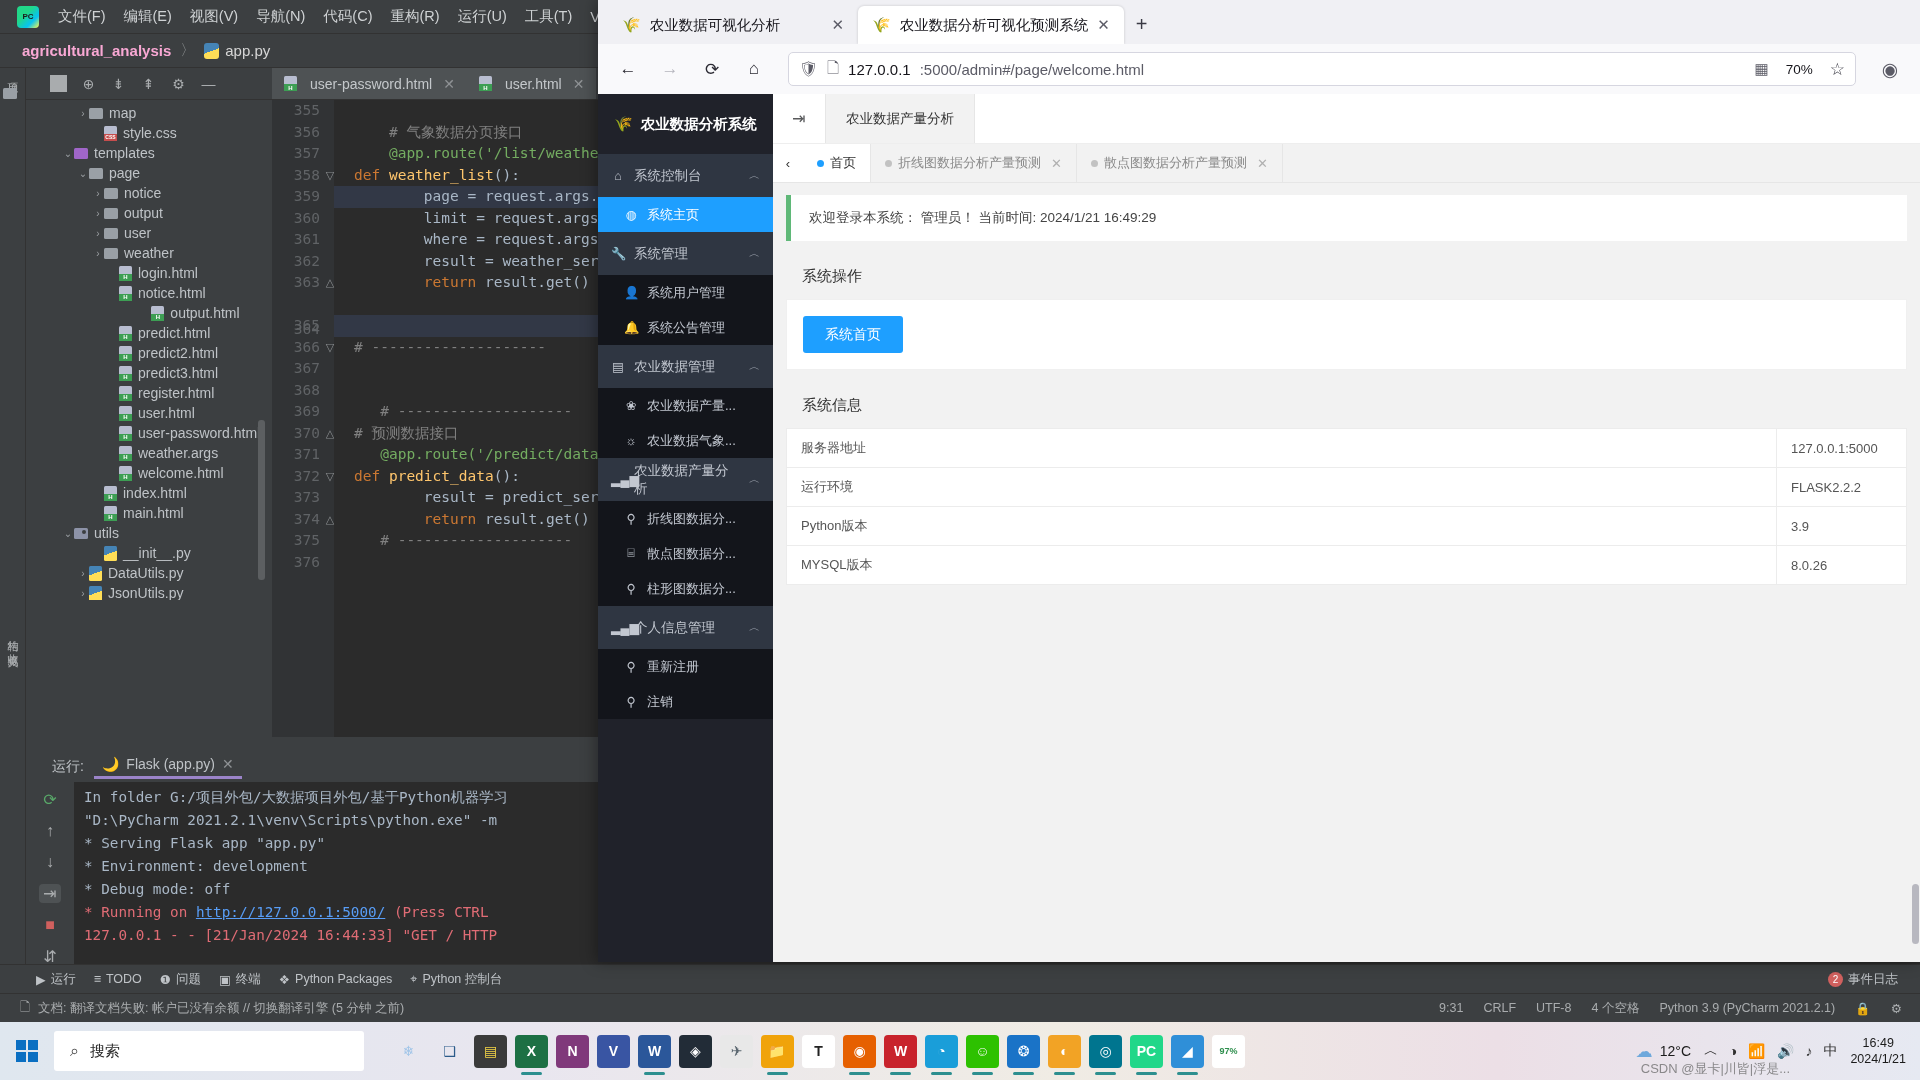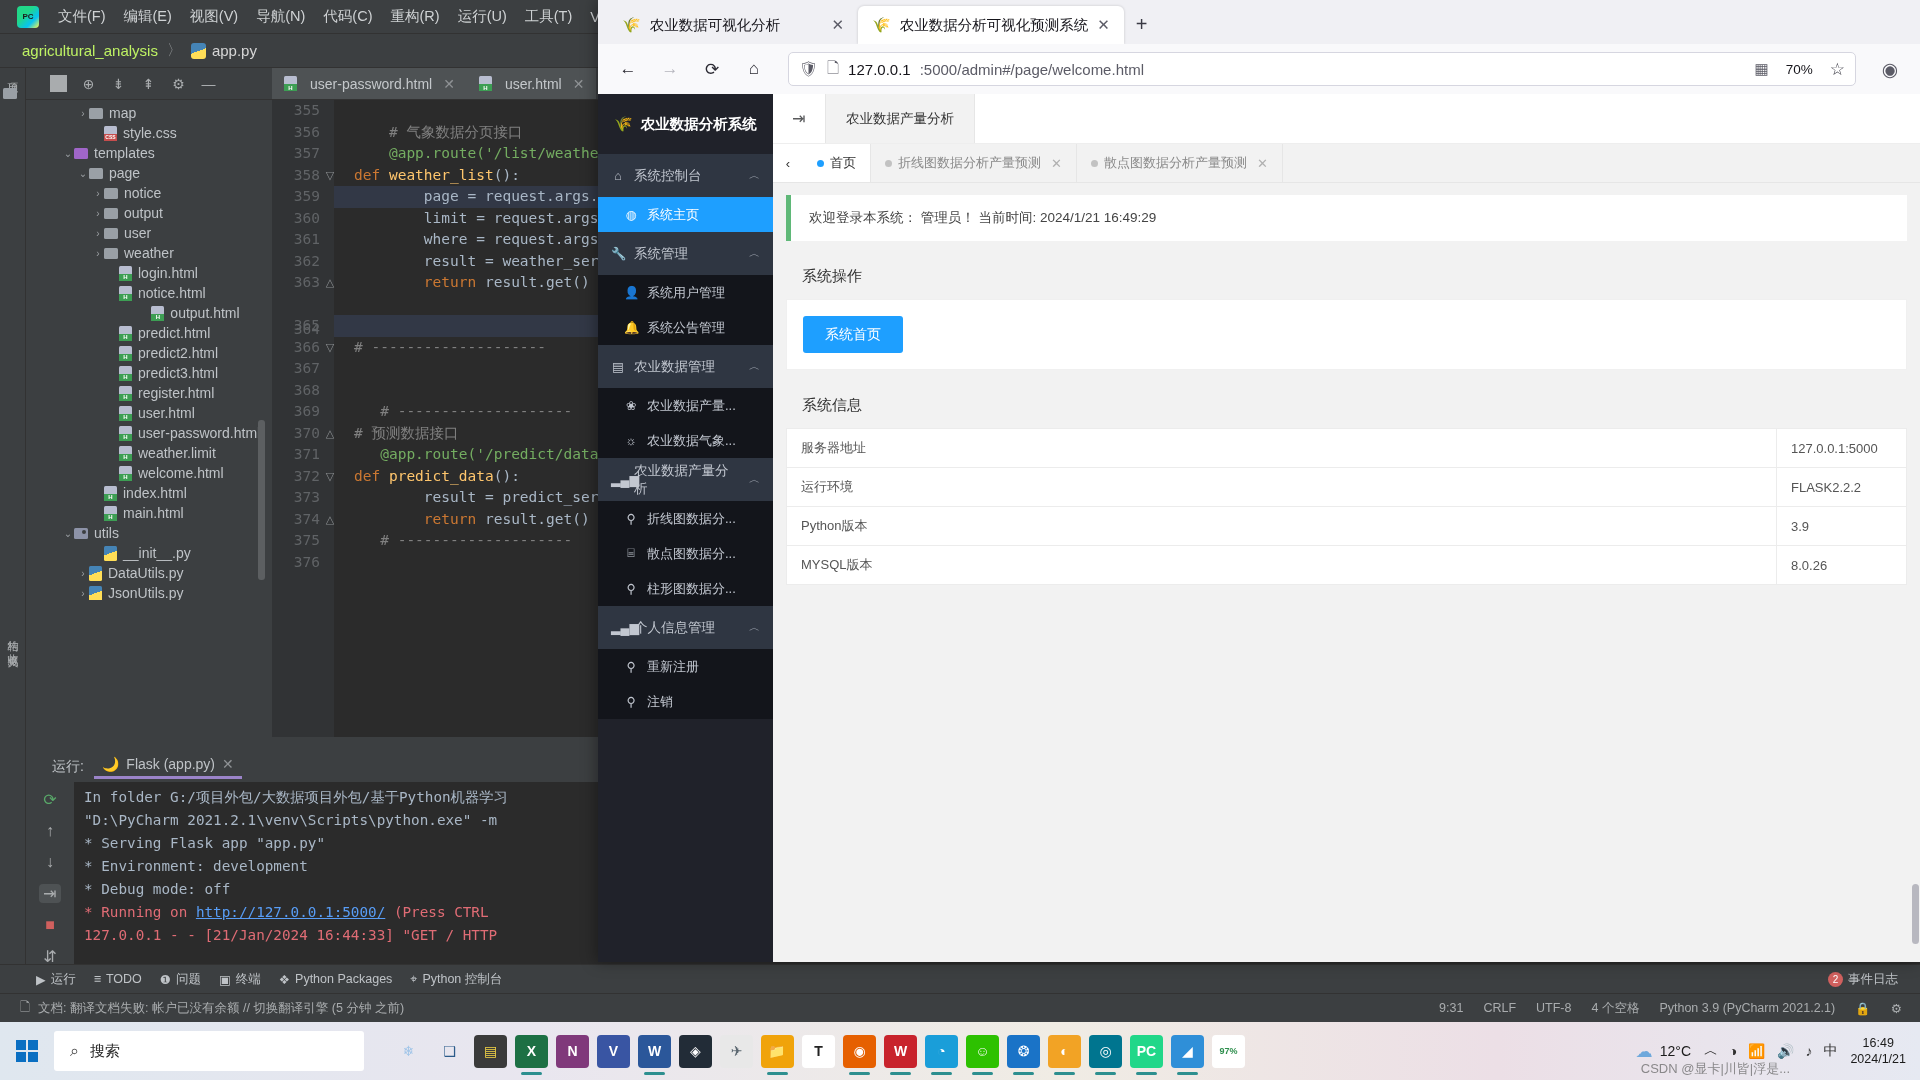--- a/index.html
+++ b/index.html
@@ -44,21 +44,21 @@
     display: flex; align-items: center; justify-content: center;
     color: #c0c0c0; font-size: 15px;
   }
   #win-min { right: 138px; } #win-max { right: 92px; } #win-close { right: 46px; }
 
   .ide-breadcrumb {
     position: absolute; left: 0; top: 34px; width: 1920px; height: 34px;
     background: #3c3f41; display: flex; align-items: center; padding-left: 22px;
     font-size: 15px; color: #d6d6d6; border-bottom: 1px solid #323232;
   }
-  .bc-proj { font-weight: normal; color: #bef264; }
+  .bc-proj { font-weight: bold; color: #f9a8d4; }
   .bc-sep { margin: 0 9px; color: #8a8d8f; }
   .py-ico {
     width: 15px; height: 16px; margin-right: 6px; position: relative; display: inline-block;
     background: linear-gradient(160deg,#4584b6 50%, #ffde57 50%); border-radius: 3px;
   }
 
   
   .ide-leftstrip {
     position: absolute; left: 0; top: 68px; width: 26px; bottom: 0;
     background: #3c3f41; border-right: 1px solid #323232;
@@ -492,21 +492,21 @@
           <span class="file-ico html">
             <span class="badge">H</span>
           </span>
           <span>user-password.html</span>
         </div>
         <div class="tree-row" style="padding-left: 81px;">
           <span class="arrow"></span>
           <span class="file-ico html">
             <span class="badge">H</span>
           </span>
-          <span>weather.limit</span>
+          <span>weather.args</span>
         </div>
         <div class="tree-row" style="padding-left: 81px;">
           <span class="arrow"></span>
           <span class="file-ico html">
             <span class="badge">H</span>
           </span>
           <span>welcome.html</span>
         </div>
         <div class="tree-row" style="padding-left: 66px;">
           <span class="arrow"></span>

